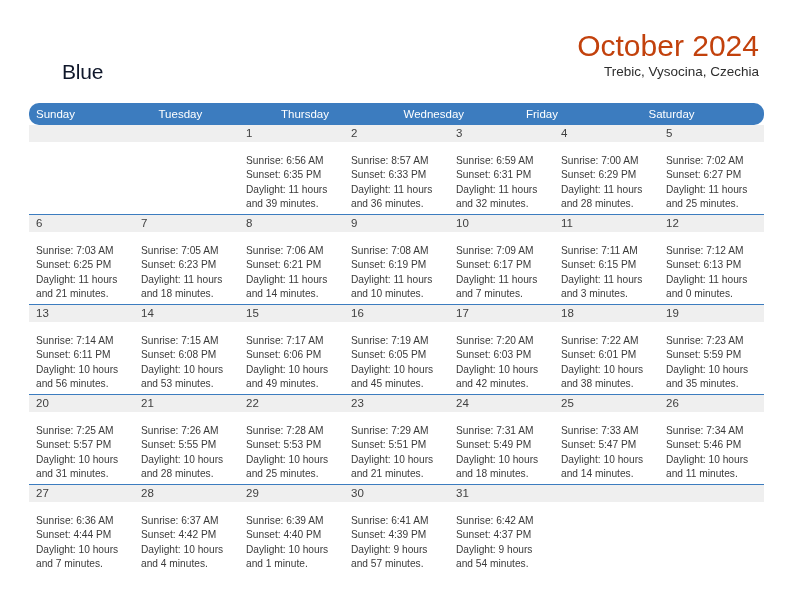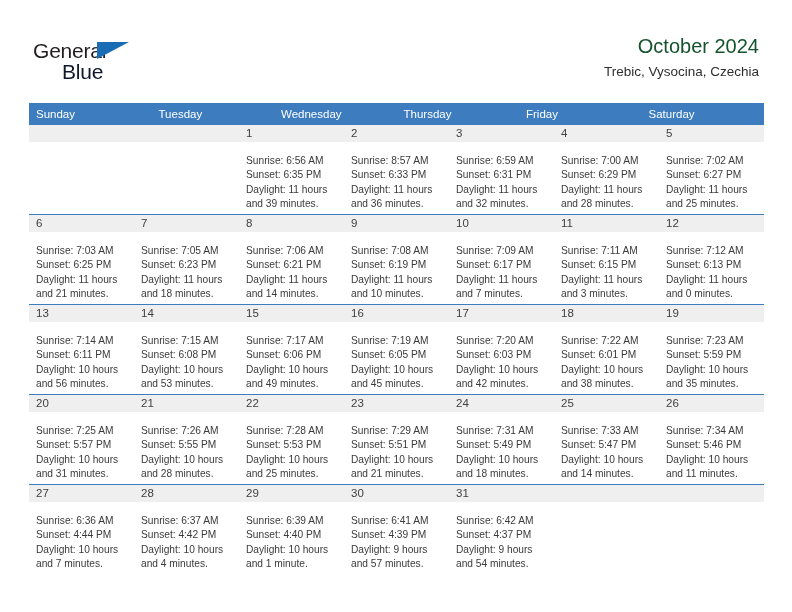--- a/index.html
+++ b/index.html
@@ -69,22 +69,22 @@
     font-family: Liberation Sans, sans-serif;
   }
 
   .title-block {
     position: absolute;
     right: 33px;
     top: 30px;
     text-align: right;
   }
   .cal-title {
-    font-size: 20px;
-    color: #14532d;
+    font-size: 30px;
+    color: #c2410c;
     font-weight: normal;
     line-height: 32px;
     white-space: nowrap;
   }
   .cal-subtitle {
     font-size: 13.5px;
     color: #2e2e2e;
     line-height: 20px;
     white-space: nowrap;
   }
@@ -93,20 +93,21 @@
   .calendar {
     position: absolute;
     left: 29px;
     top: 103px;
     width: 735px;
   }
   .weekdays {
     display: flex;
     background: #3c7cbf;
     height: 22px;
+    border-radius: 10px;
   }
   .weekday {
     flex: 1 1 0;
     color: #ffffff;
     font-size: 11.5px;
     line-height: 22px;
     padding-left: 7px;
     box-sizing: border-box;
     white-space: nowrap;
     overflow: hidden;
@@ -148,40 +149,36 @@
   }
 </style>
 </head>
 <body>
 
 <div class="page">
 
   <div class="header">
 
     <div class="brand">
-      <div class="brand-row1">
-        <span class="brand-general">General</span>
-        <span class="brand-triangle"></span>
-      </div>
       <span class="brand-blue">Blue</span>
     </div>
 
     <div class="title-block">
       <div class="cal-title">October 2024</div>
       <div class="cal-subtitle">Trebic, Vysocina, Czechia</div>
     </div>
 
   </div>
 
   <div class="calendar">
     <div class="weekdays">
         <div class="weekday">Sunday</div>
         <div class="weekday">Tuesday</div>
+        <div class="weekday">Thursday</div>
         <div class="weekday">Wednesday</div>
-        <div class="weekday">Thursday</div>
         <div class="weekday">Friday</div>
         <div class="weekday">Saturday</div>
       </div>
     <div id="weeks-container">
         <div class="week">
           <div class="day-cell empty">
             <div class="day-number-band"></div>
             <div class="day-body"></div>
           </div>
           <div class="day-cell empty">

